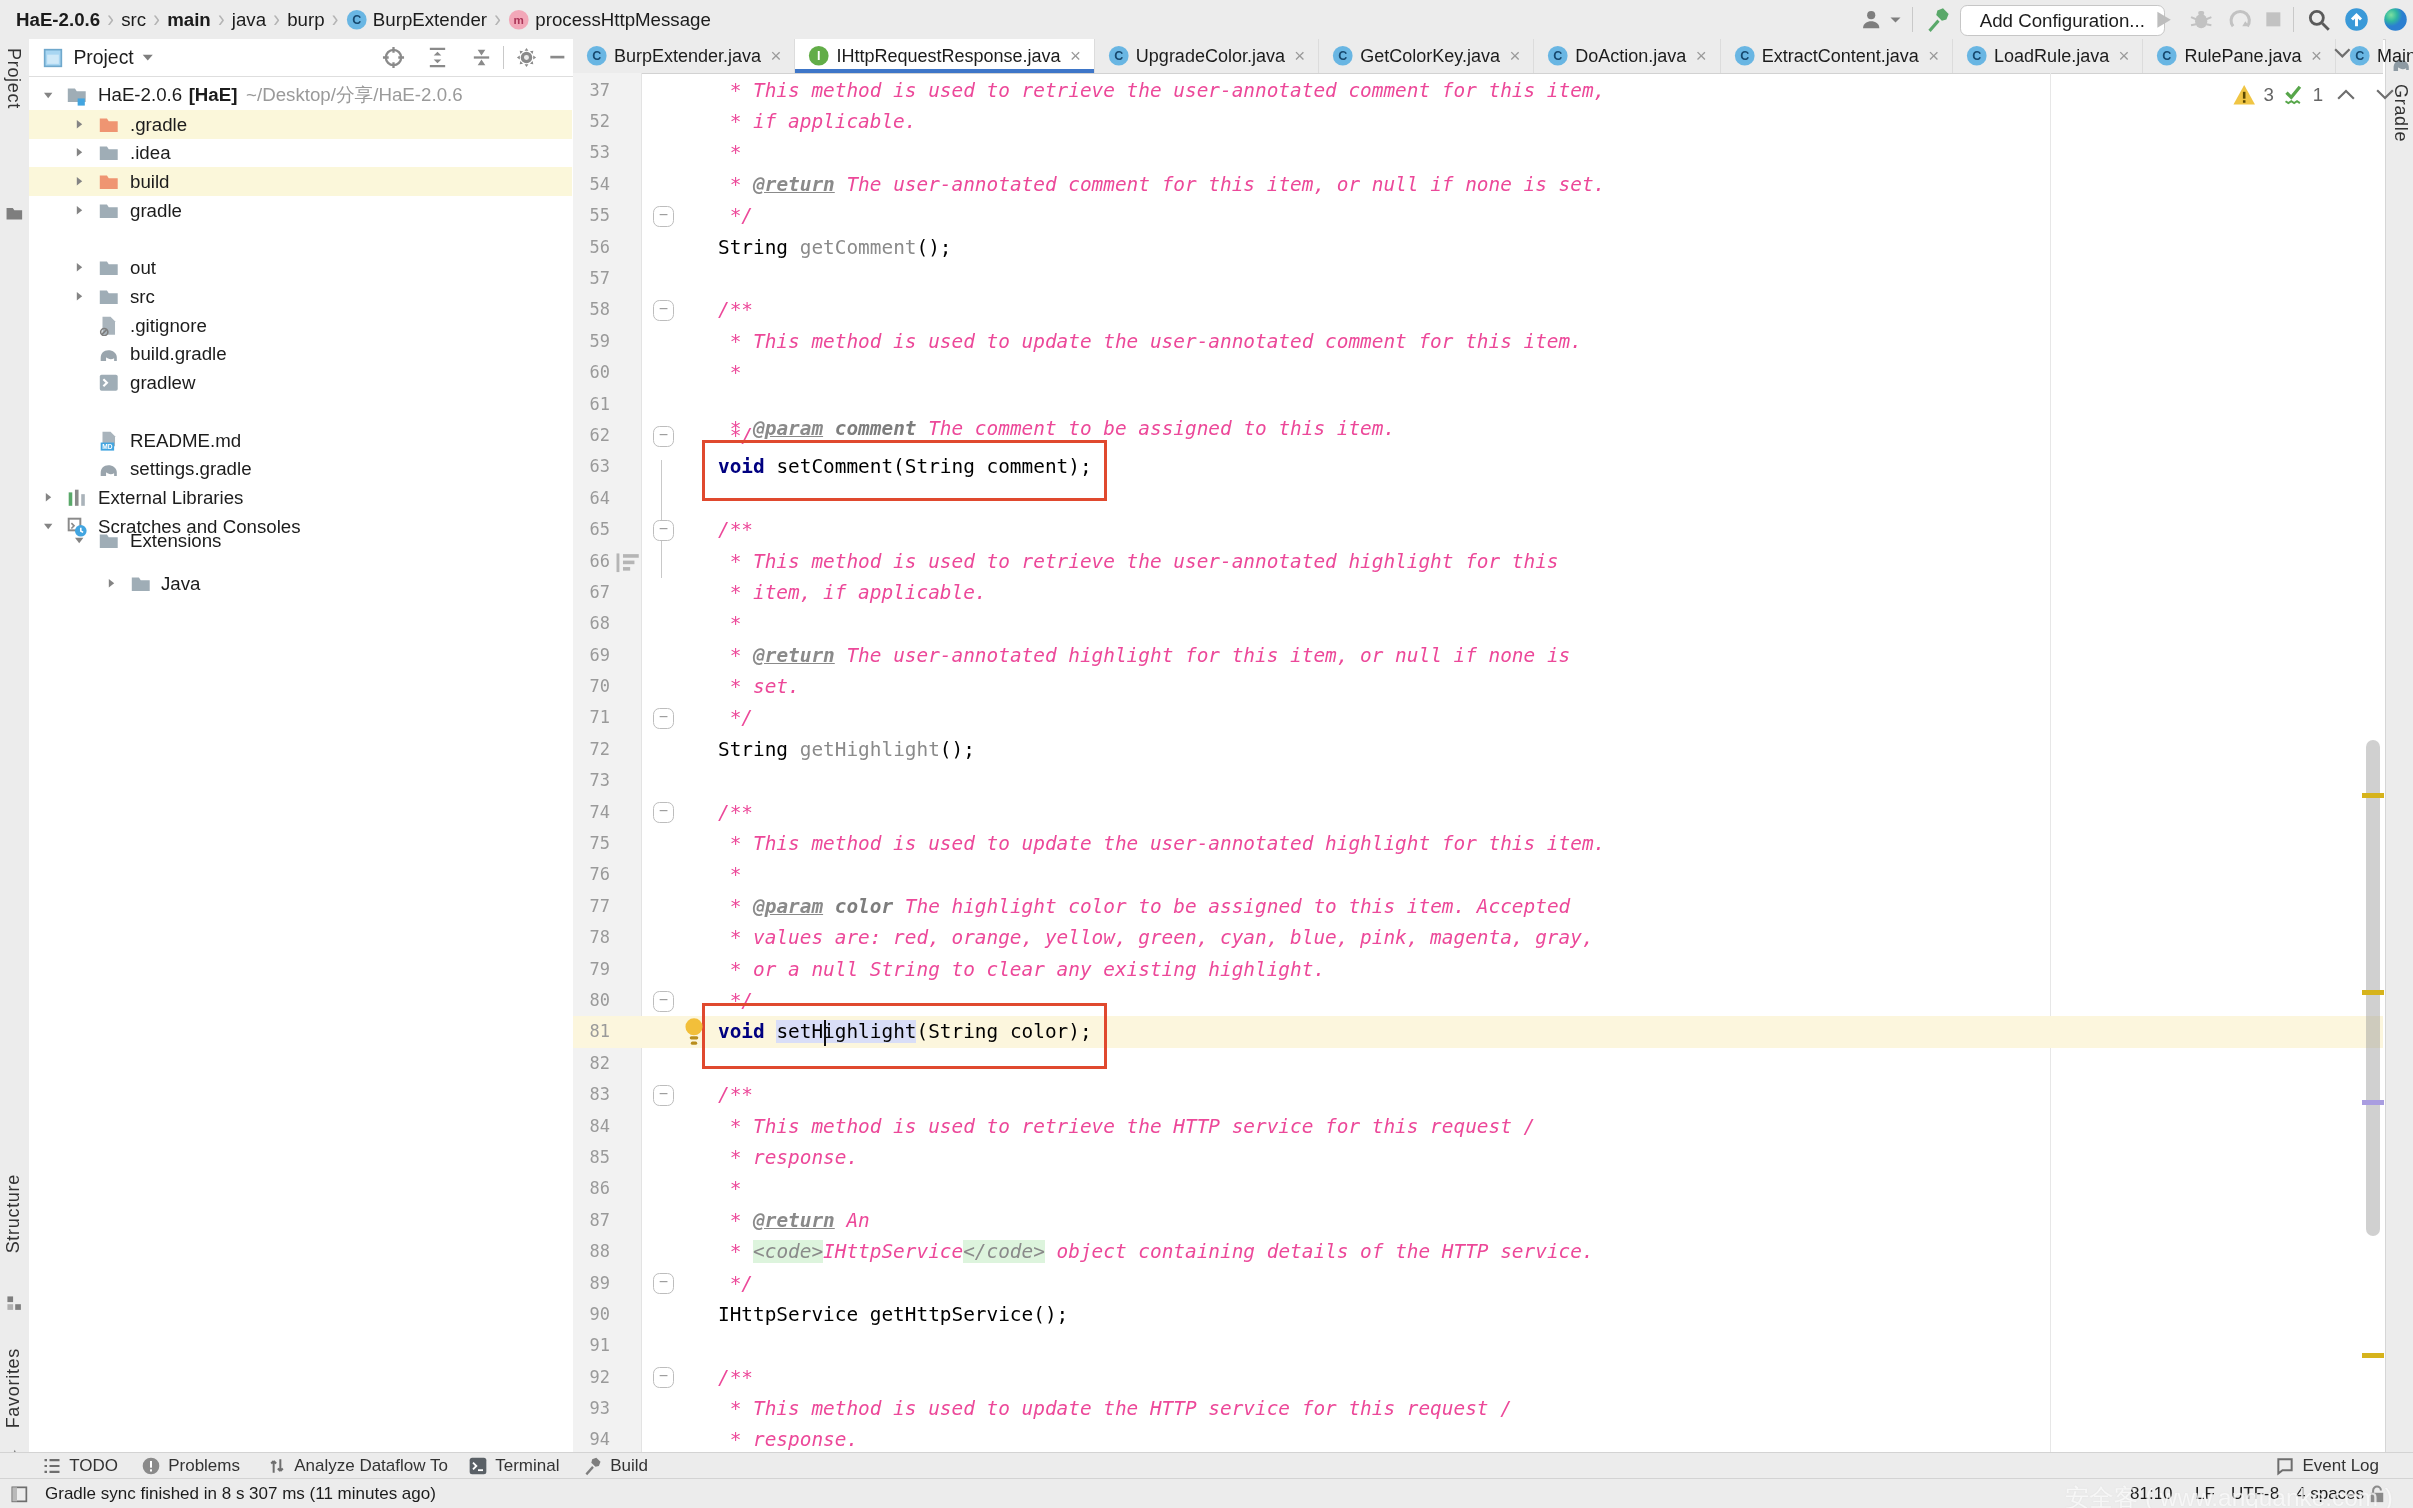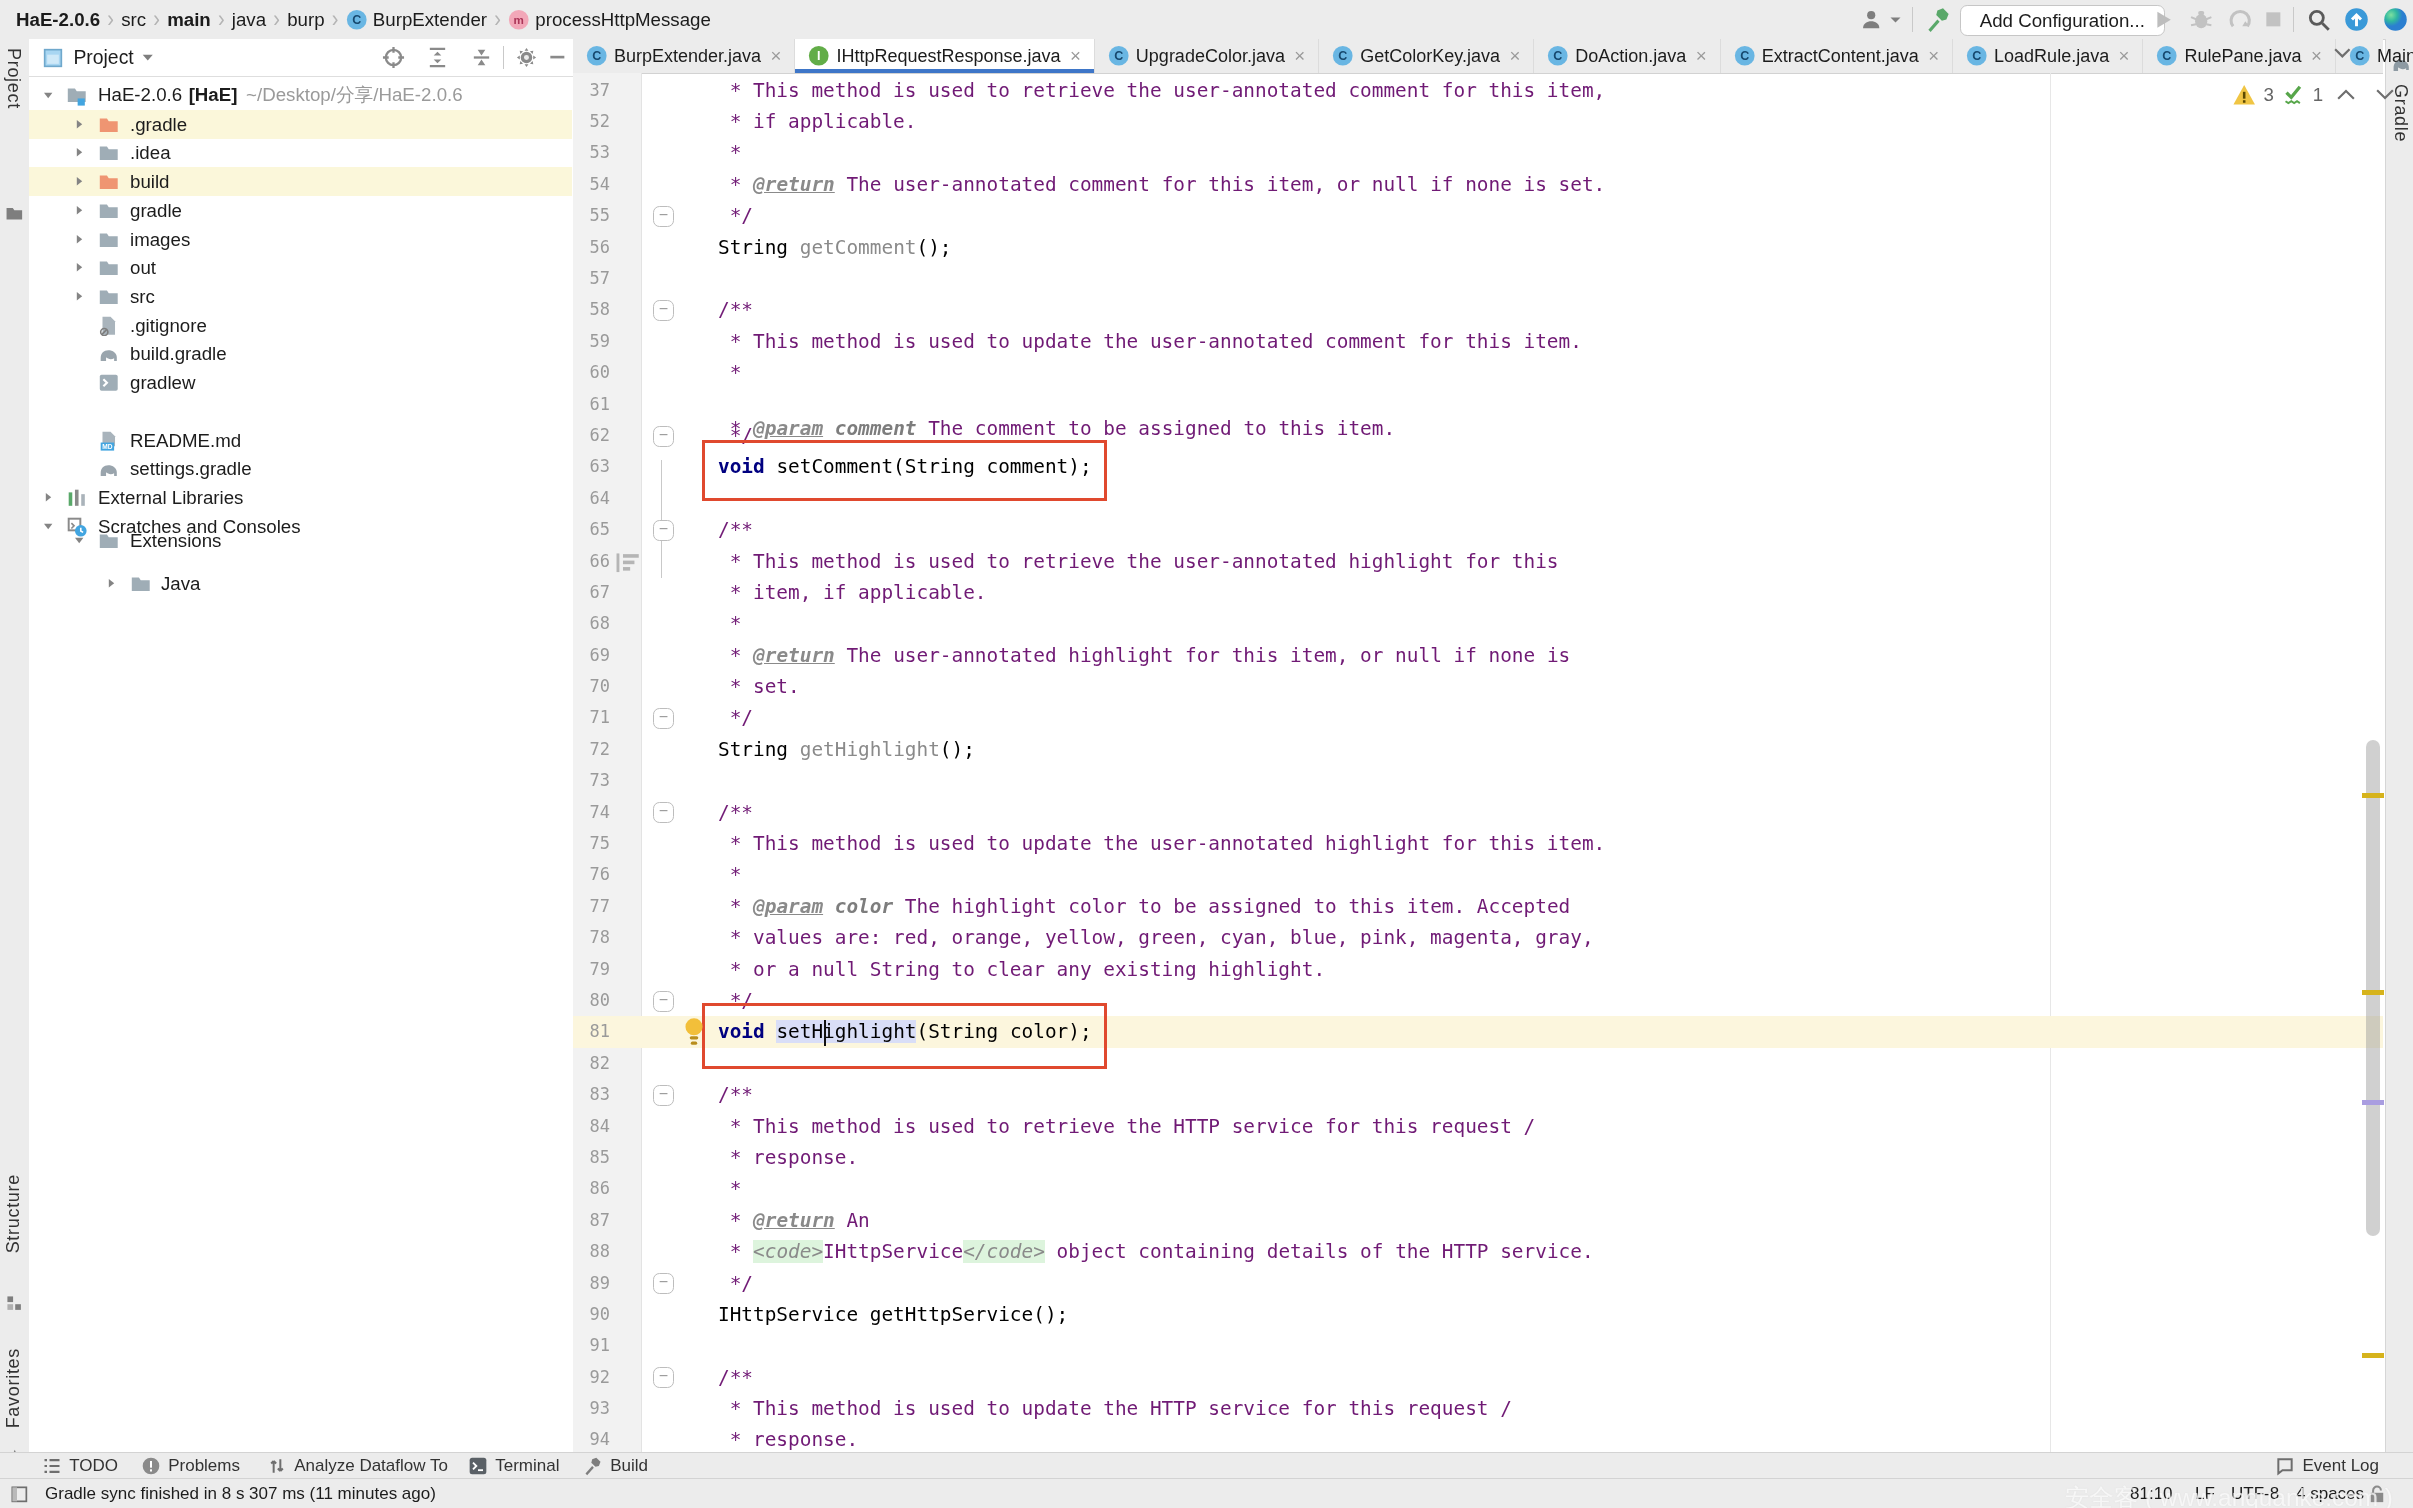--- a/index.html
+++ b/index.html
@@ -36,21 +36,21 @@
        border-right:0.7px solid #dcdcdc;}
   .tab.active{background:#ffffff;}
   .tab.active:after{content:"";position:absolute;left:0;right:0;bottom:0;height:4.3px;background:#3e76c8;}
   .tab .close{color:#9a9a9a;font-size:18.7px;margin-left:2.9px;}
   
   #gutter-bg{left:573px;top:73px;width:68px;height:1379px;background:#f2f2f2;border-right:1.4px solid #e3e3e3;}
   .lnum{position:absolute;left:573px;width:37px;text-align:right;font-family:"DejaVu Sans Mono",monospace;
         font-size:17px;color:#9a9a9a;line-height:31px;height:31px;}
   .cl{position:absolute;left:718px;white-space:pre;font-family:"DejaVu Sans Mono",monospace;
       font-size:19.4px;line-height:31px;height:31px;color:#000;}
-  .s-c{color:#701a75;}
+  .s-c{color:#ec4899;font-style:italic;}
   .s-t{color:#8a8a8a;font-style:italic;font-weight:bold;text-decoration:underline;}
   .s-bp{color:#7d7d7d;font-style:italic;font-weight:bold;}
   .s-k{color:#000080;font-weight:bold;}
   .s-ty{color:#000;font-weight:normal;}
   .s-m{color:#8a8a8a;}
   .s-p{color:#000;}
   .s-g{color:#8a8a8a;font-style:italic;background:#ddf4dd;}
   .s-hi{color:#000;background:#d9def7;}
   .fold{position:absolute;left:653px;width:18.7px;height:18.7px;border:1.4px solid #bdbdbd;border-radius:6.5px;
         background:#fff;color:#9a9a9a;font-size:16px;line-height:16px;text-align:center;}
@@ -338,35 +338,20 @@
             <path d="M8 5l9 7-9 7z" fill="#848484"></path>
           </svg>
         </span>
         <span class="tb-ic" style="position: absolute; left: 69px;">
           <svg width="21.5" height="21.5" viewBox="0 0 24 24">
             <path d="M2 5h8l2 3h10v12H2z" fill="#9fadb6"></path>
           </svg>
         </span>
         <span style="position: absolute; left: 101px; display: flex; align-items: center; white-space: nowrap;">
           <span>gradle</span>
-        </span>
-      </div>
-      <div class="trow" style="top: 147px;">
-        <span class="tb-ic" style="position: absolute; left: 43px;">
-          <svg width="14.4" height="14.4" viewBox="0 0 24 24">
-            <path d="M8 5l9 7-9 7z" fill="#848484"></path>
-          </svg>
-        </span>
-        <span class="tb-ic" style="position: absolute; left: 69px;">
-          <svg width="21.5" height="21.5" viewBox="0 0 24 24">
-            <path d="M2 5h8l2 3h10v12H2z" fill="#9fadb6"></path>
-          </svg>
-        </span>
-        <span style="position: absolute; left: 101px; display: flex; align-items: center; white-space: nowrap;">
-          <span>images</span>
         </span>
       </div>
       <div class="trow" style="top: 175px;">
         <span class="tb-ic" style="position: absolute; left: 43px;">
           <svg width="14.4" height="14.4" viewBox="0 0 24 24">
             <path d="M8 5l9 7-9 7z" fill="#848484"></path>
           </svg>
         </span>
         <span class="tb-ic" style="position: absolute; left: 69px;">
           <svg width="21.5" height="21.5" viewBox="0 0 24 24">

